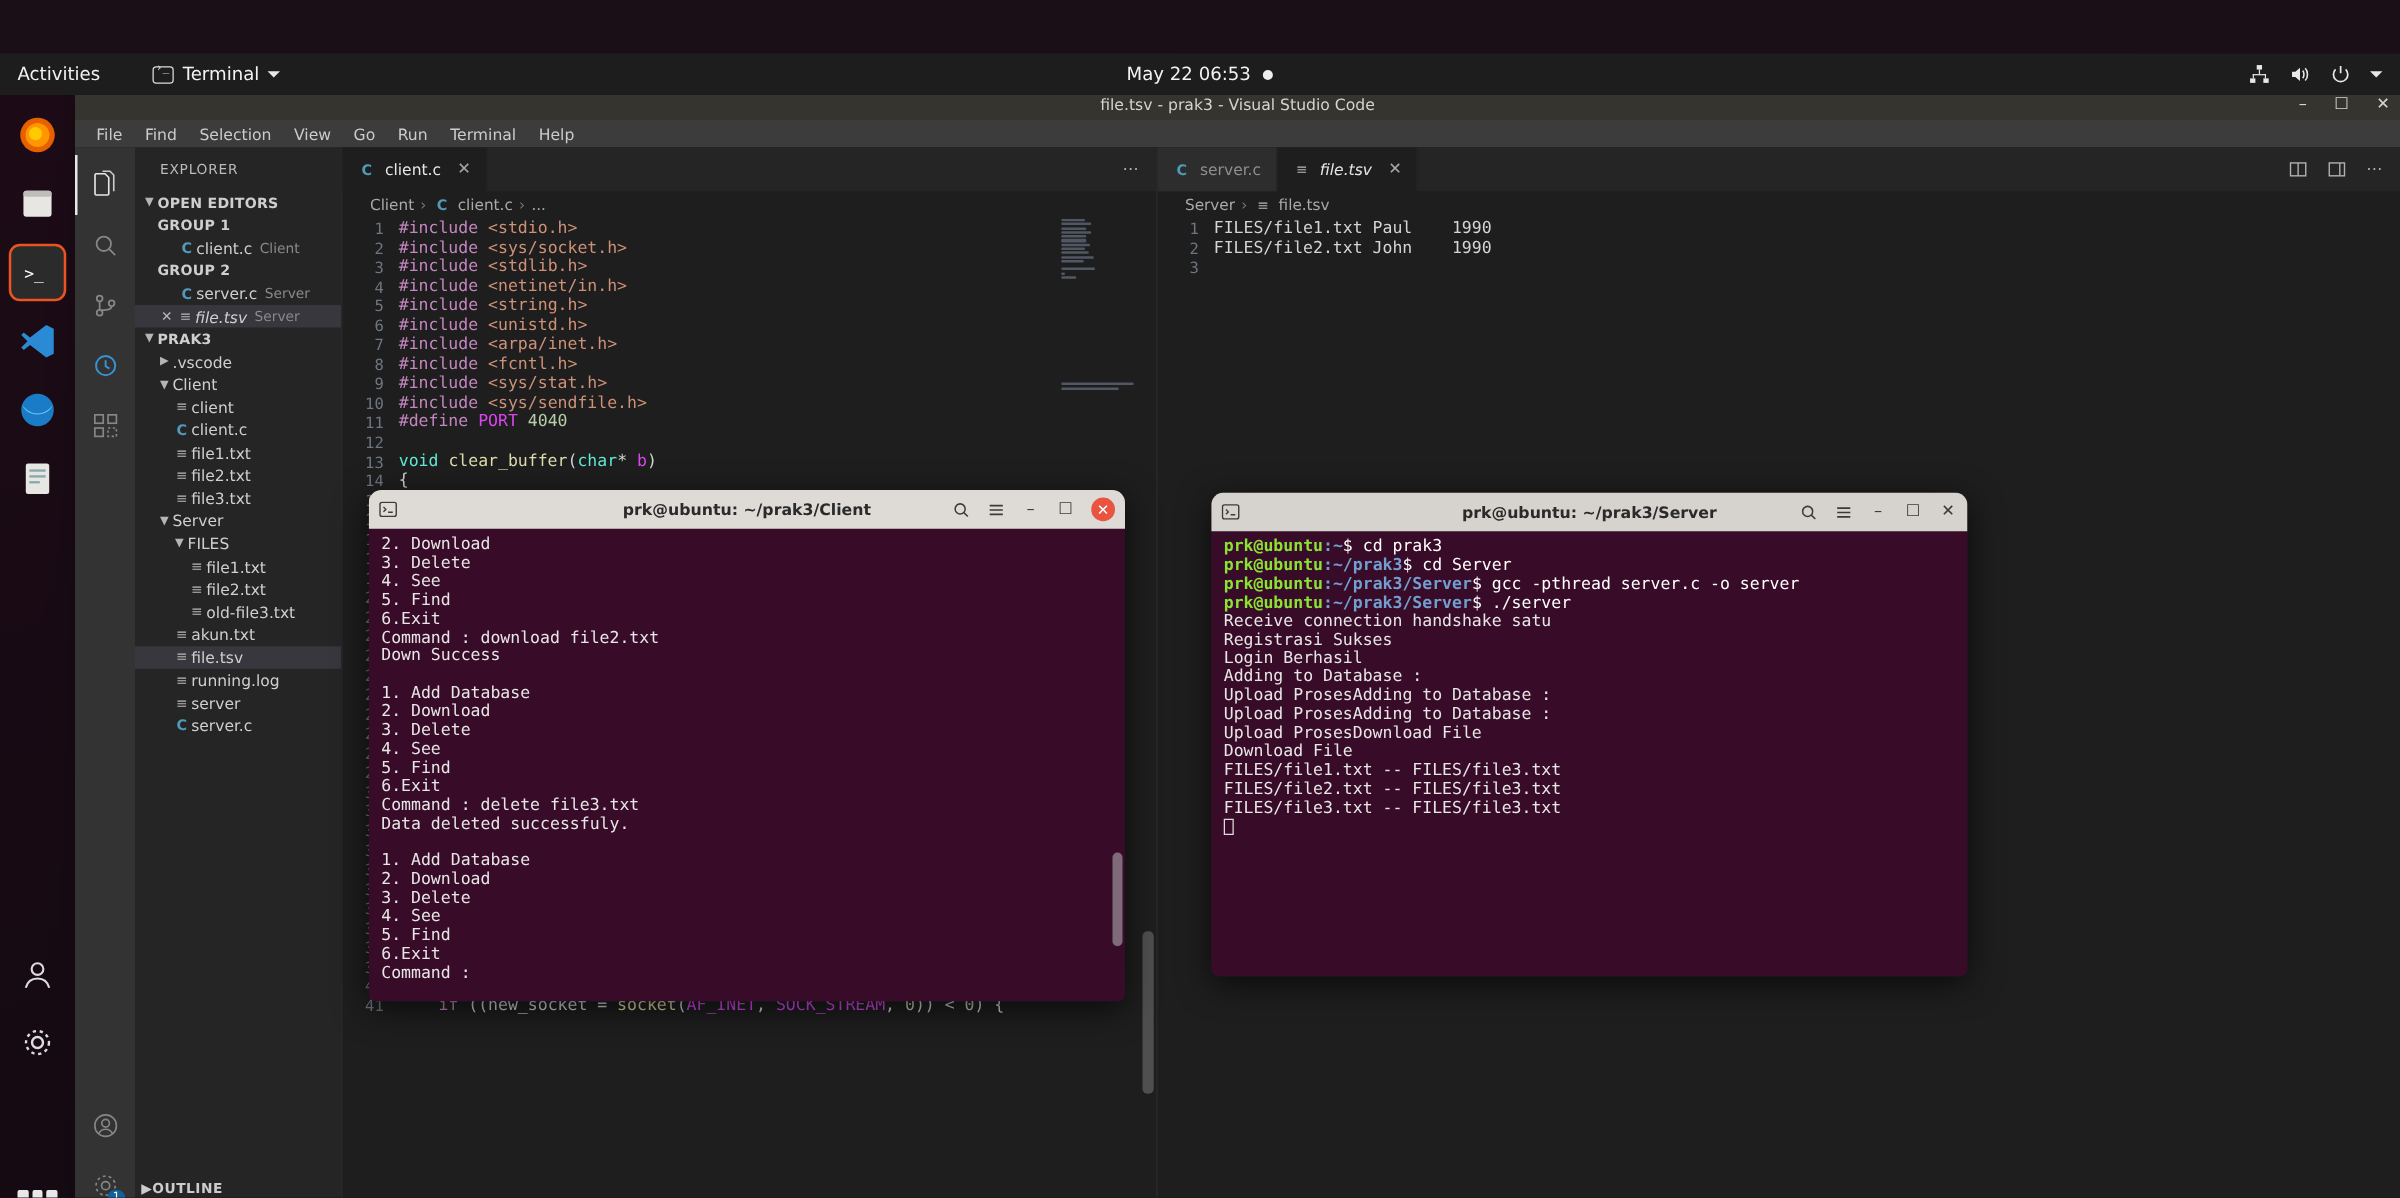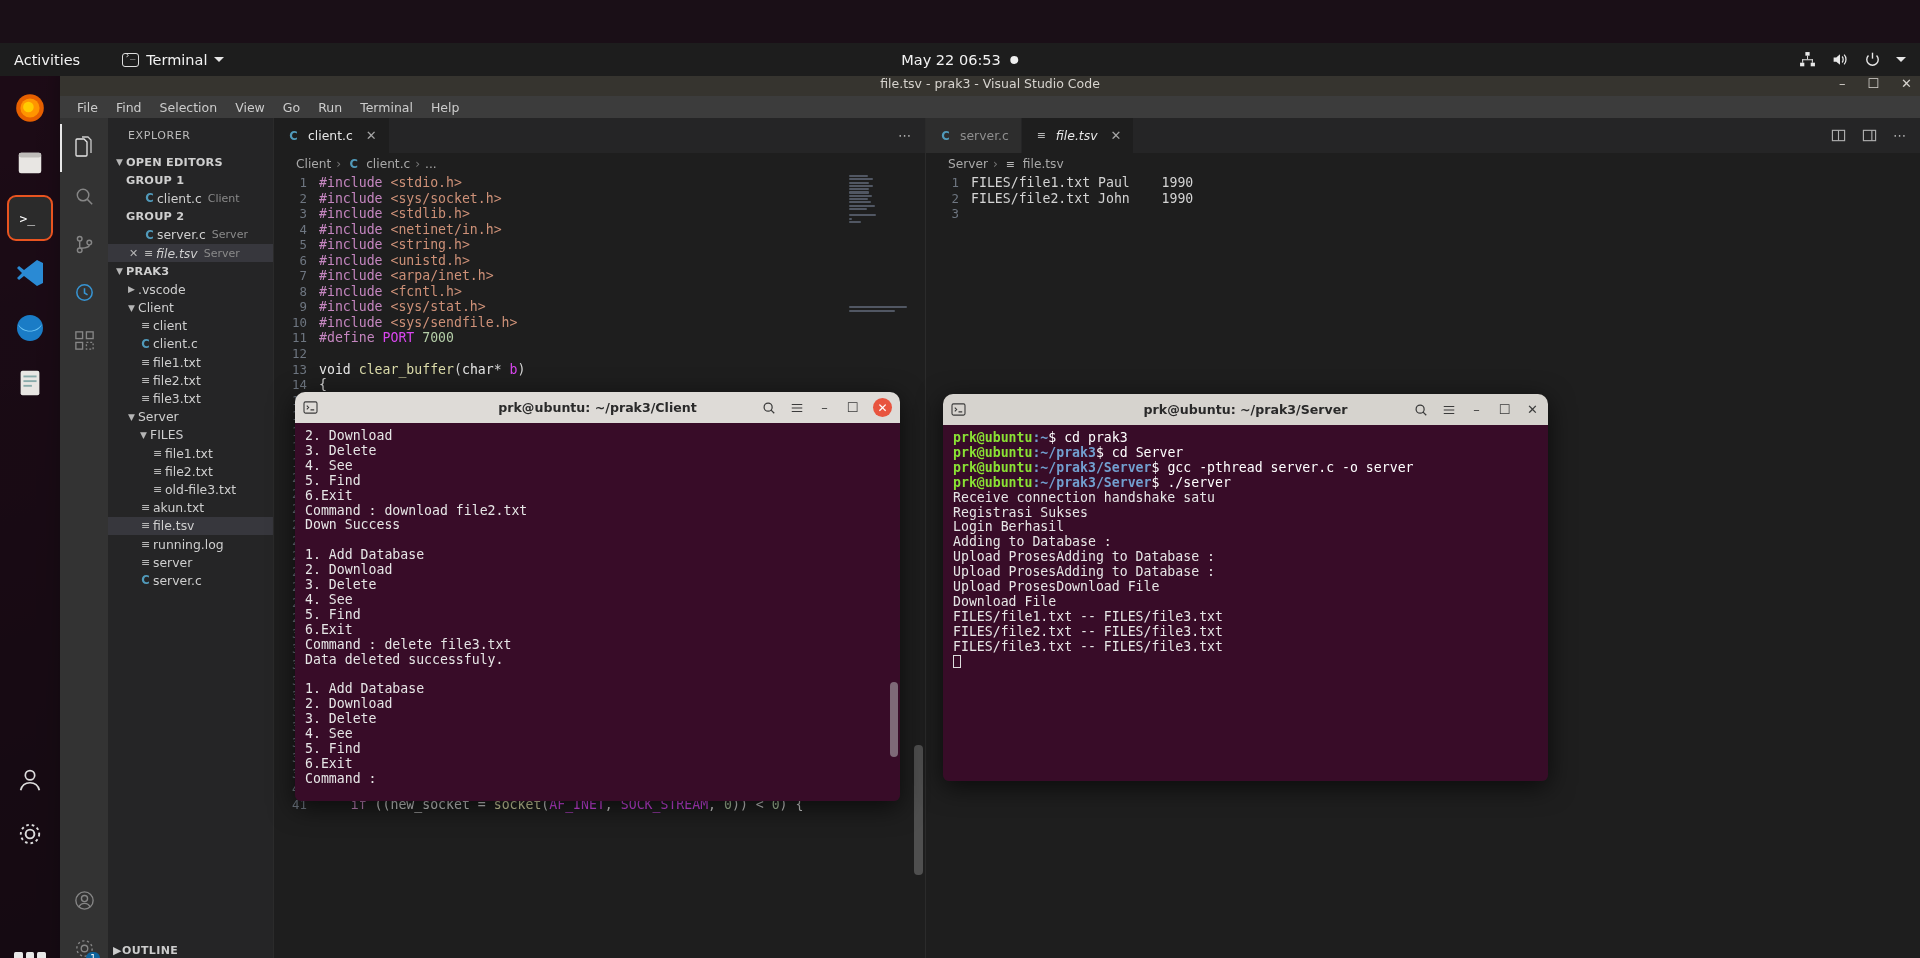--- a/index.html
+++ b/index.html
@@ -97,21 +97,21 @@
   .breadcrumb { height:22px; display:flex; align-items:center; gap:5px; padding-left:22px;
     font-size:12.2px; color:#a9a9a9; }
   .code { flex:1; position:relative; overflow:hidden; font-family:"DejaVu Sans Mono",
     "Liberation Mono", monospace; font-size:13.2px; line-height:15.55px; }
   .cline { display:flex; height:15.55px; align-items:center; white-space:pre; }
   .lnum { width:45px; text-align:right; color:#6e7681; flex:none; padding-right:12px;
     font-size:12.4px; }
   .ctext { color:#d4d4d4; }
   .kw   { color:#c586c0; }  
   .inc  { color:#ce9178; }  
-  .type { color:#e5e5e5; }
+  .type { color:#5eead4; }
   .fn   { color:#dcdcaa; }
   .num  { color:#b5cea8; }
   .cst  { color:#d946ef; }
   .pun  { color:#d4d4d4; }
   .minimap { position:absolute; right:14px; top:0; width:62px; height:100%;
     opacity:.85; }
   .mm-line { height:2.1px; margin-bottom:1.2px; background:#5a6270; border-radius:1px;}
   .vscroll { position:absolute; right:2px; width:9px; background:#4f4f4f; border-radius:4px;}
 
   
@@ -509,21 +509,21 @@
           <div class="cline"><span class="lnum">1</span><span><span class="kw">#include </span><span class="inc">&lt;stdio.h&gt;</span></span></div>
               <div class="cline"><span class="lnum">2</span><span><span class="kw">#include </span><span class="inc">&lt;sys/socket.h&gt;</span></span></div>
               <div class="cline"><span class="lnum">3</span><span><span class="kw">#include </span><span class="inc">&lt;stdlib.h&gt;</span></span></div>
               <div class="cline"><span class="lnum">4</span><span><span class="kw">#include </span><span class="inc">&lt;netinet/in.h&gt;</span></span></div>
               <div class="cline"><span class="lnum">5</span><span><span class="kw">#include </span><span class="inc">&lt;string.h&gt;</span></span></div>
               <div class="cline"><span class="lnum">6</span><span><span class="kw">#include </span><span class="inc">&lt;unistd.h&gt;</span></span></div>
               <div class="cline"><span class="lnum">7</span><span><span class="kw">#include </span><span class="inc">&lt;arpa/inet.h&gt;</span></span></div>
               <div class="cline"><span class="lnum">8</span><span><span class="kw">#include </span><span class="inc">&lt;fcntl.h&gt;</span></span></div>
               <div class="cline"><span class="lnum">9</span><span><span class="kw">#include </span><span class="inc">&lt;sys/stat.h&gt;</span></span></div>
               <div class="cline"><span class="lnum">10</span><span><span class="kw">#include </span><span class="inc">&lt;sys/sendfile.h&gt;</span></span></div>
-              <div class="cline"><span class="lnum">11</span><span><span class="kw">#define </span><span class="cst">PORT </span><span class="num">7000</span></span></div>
+              <div class="cline"><span class="lnum">11</span><span><span class="kw">#define </span><span class="cst">PORT </span><span class="num">4040</span></span></div>
               <div class="cline"><span class="lnum">12</span><span></span></div>
               <div class="cline"><span class="lnum">13</span><span><span class="type">void </span><span class="fn">clear_buffer</span><span class="pun">(</span><span class="type">char</span><span class="pun">* </span><span class="cst">b</span><span class="pun">)</span></span></div>
               <div class="cline"><span class="lnum">14</span><span><span class="pun">{</span></span></div>
               <div class="cline"><span class="lnum">15</span><span><span class="ctext">    </span><span class="type">int </span><span class="ctext">i;</span></span></div>
               <div class="cline"><span class="lnum">16</span><span></span></div>
               <div class="cline"><span class="lnum">17</span><span></span></div>
               <div class="cline"><span class="lnum">18</span><span></span></div>
               <div class="cline"><span class="lnum">19</span><span></span></div>
               <div class="cline"><span class="lnum">20</span><span></span></div>
               <div class="cline"><span class="lnum">21</span><span></span></div>
@@ -641,21 +641,21 @@
         </span>
         <span class="hbtn">–</span>
         <span class="hbtn">☐</span>
         <span class="closebtn">✕</span>
       </div>
     </div>
     <div class="term-body" id="clientterm"><div>2. Download</div><div>3. Delete</div><div>4. See</div><div>5. Find</div><div>6.Exit</div><div>Command : download file2.txt</div><div>Down Success</div><div>&nbsp;</div><div>1. Add Database</div><div>2. Download</div><div>3. Delete</div><div>4. See</div><div>5. Find</div><div>6.Exit</div><div>Command : delete file3.txt</div><div>Data deleted successfuly.</div><div>&nbsp;</div><div>1. Add Database</div><div>2. Download</div><div>3. Delete</div><div>4. See</div><div>5. Find</div><div>6.Exit</div><div>Command : </div></div>
     <div class="tscroll" style="top:290px;height:75px;"></div>
   </div>
 
-  <div class="term" style="left:943px; top:351px; width:605px; height:387px;">
+  <div class="term" style="left:969px; top:351px; width:605px; height:387px;">
     <div class="term-head dark">
       <div class="th-left">
         <span class="hbtn">
           <svg width="15" height="13" viewBox="0 0 16 14" fill="none" stroke="#3b3b3b" stroke-width="1.2">
             <rect x="1" y="1" width="14" height="12" rx="1.6"></rect>
               <path d="M4 5l2 2-2 2M8 9.5h4"></path>
           </svg>
         </span>
       </div>
       <div class="th-title">prk@ubuntu: ~/prak3/Server</div>

